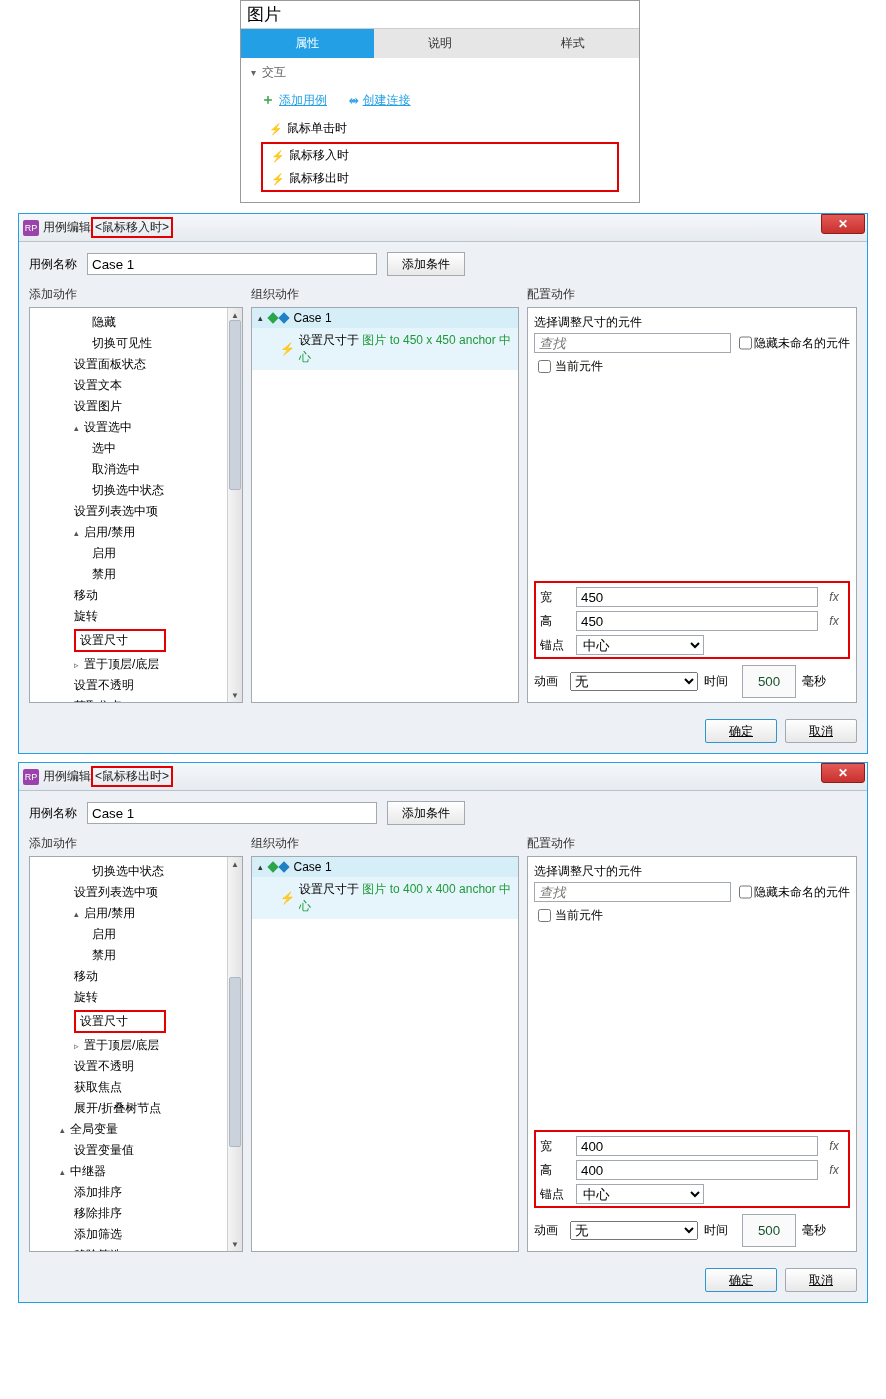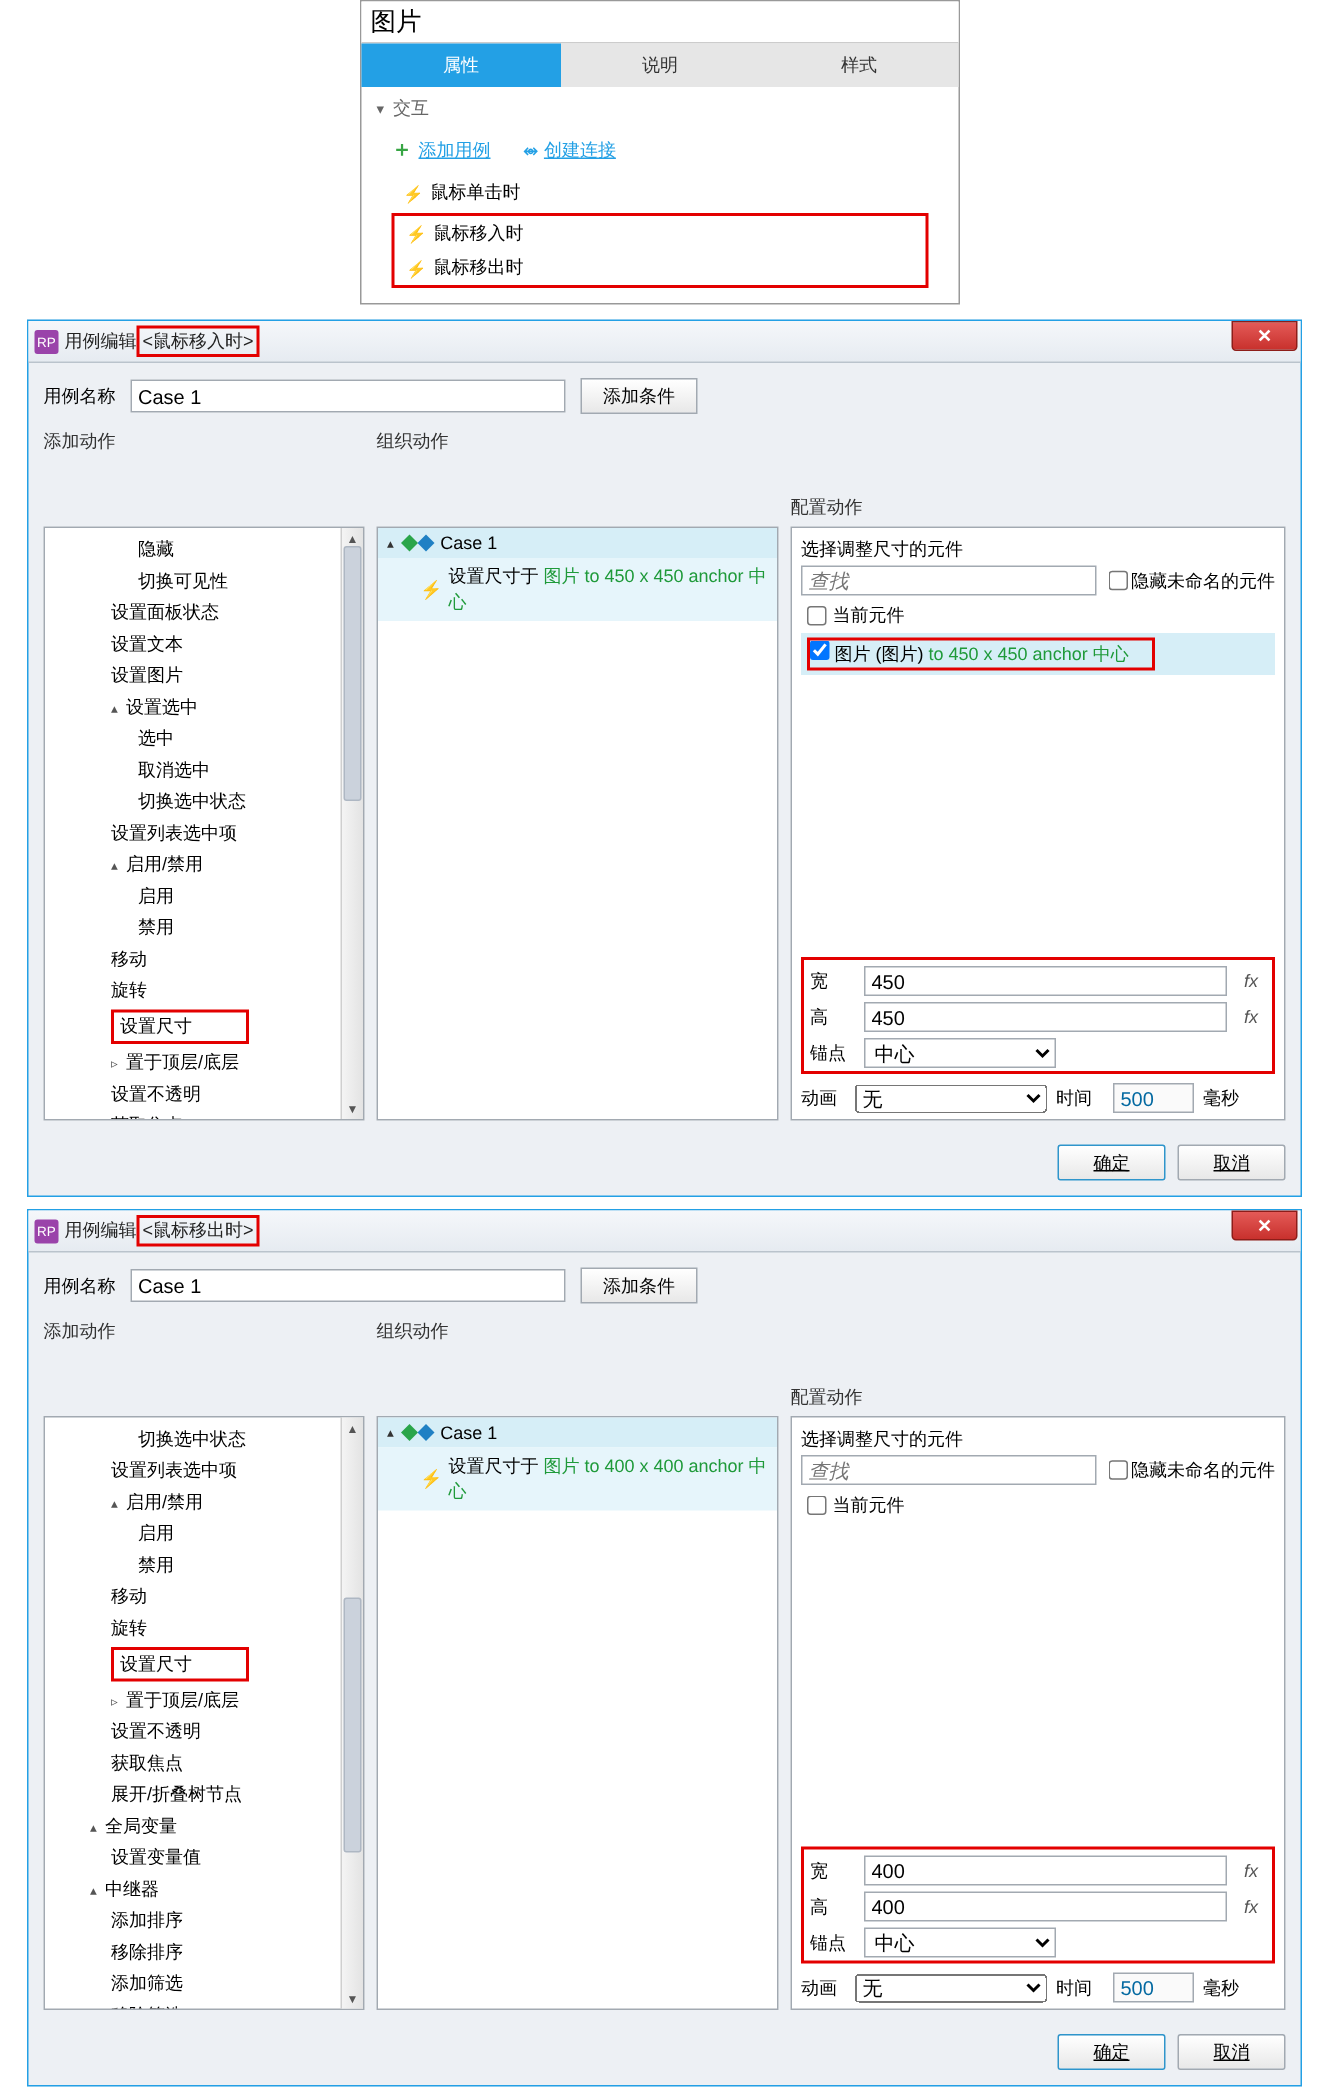--- a/index.html
+++ b/index.html
@@ -31,21 +31,21 @@
 .dialog .body { padding: 10px; }
 .row-top { display: flex; align-items: center; gap: 10px; margin-bottom: 10px; }
 .row-top label { font-size: 12px; }
 .row-top input { height: 22px; width: 290px; padding: 0 4px; border: 1px solid #a2a9b1; background: #fff; }
 .row-top button.cond { height: 24px; padding: 0 14px; border: 1px solid #a2a9b1; background: linear-gradient(#fff,#e8e8e8); cursor: pointer; font-size: 12px; }
 
 .headers3 { display: flex; gap: 0; margin-bottom: 4px; }
 .headers3 .h { font-size: 12px; color: #333; }
 .headers3 .h1 { width: 222px; }
 .headers3 .h2 { width: 276px; }
-.headers3 .h3 { flex: 1; margin-top: 44px; }
+.headers3 .h3 { flex: 1; }
 
 .cols { display: flex; gap: 8px; }
 .col { background: #fff; border: 1px solid #a2a9b1; }
 .col.left { width: 214px; height: 396px; display: flex; }
 .col.left .scroll { flex: 1; overflow: hidden; margin-left: 24px; }
 .col.left .scrollbar { width: 15px; background: linear-gradient(to right,#f4f4f4,#e3e3e3); border-left: 1px solid #cfcfcf; position: relative; }
 .col.left .scrollbar .thumb { position: absolute; left: 1px; right: 1px; top: 12px; height: 170px; background: #cbd2dc; border: 1px solid #aeb7c3; border-radius: 2px; }
 .col.left .scrollbar .arrow { position: absolute; left: 0; right: 0; height: 14px; display: flex; align-items: center; justify-content: center; font-size: 8px; color: #555;}
 .col.left .scrollbar .arrow.up { top: 0; }
 .col.left .scrollbar .arrow.down { bottom: 0; }
@@ -76,21 +76,21 @@
 .col.right .cb-row.sel { background: #d6eef7; }
 .col.right .cb-row .green { color: #1f9a3a; }
 .col.right .redsel { border: 2px solid #e30000; padding-right: 16px; }
 .col.right .spacer { flex: 1; }
 .col.right .form { display: grid; grid-template-columns: 30px 1fr 20px; row-gap: 4px; column-gap: 6px; align-items: center; }
 .col.right .form input[type=text] { height: 20px; border: 1px solid #a2a9b1; padding: 0 4px; }
 .col.right .form select { height: 20px; border: 1px solid #a2a9b1; padding: 0 2px; background: #fff; }
 .col.right .form .fx { color: #555; font-style: italic; text-align: center; cursor: pointer; }
 .col.right .redform { border: 2px solid #e30000; padding: 4px 4px 2px 4px; margin-bottom: 4px; }
 .col.right .anim-row { display: grid; grid-template-columns: 30px 128px 32px 54px 30px; column-gap: 6px; align-items: center; margin-top: 2px; }
-.col.right .anim-row input { height: 20px; border: 1px solid #a2a9b1; padding: 0 4px; color: #0369a1; }
+.col.right .anim-row input { height: 33px; border: 1px solid #a2a9b1; padding: 0 4px; color: #14532d; text-align: center; }
 
 .dialog .footer { display: flex; justify-content: flex-end; gap: 8px; padding: 6px 10px 10px 10px; text-decoration: underline; }
 .dialog .footer button { height: 24px; width: 72px; border: 1px solid #2f95cb; background: linear-gradient(#fff,#e8e8e8); border-radius: 2px; cursor: pointer; font-size: 12px; }
 .dialog .footer button.cancel-b { border-color: #a2a9b1; }
 
 input[type=checkbox] { cursor: pointer; }
 </style>
 </head>
 <body>
 
@@ -207,26 +207,20 @@
           <input type="text" placeholder="查找" style="">
           <label>
               <input type="checkbox" style=""> 
               <span>隐藏未命名的元件</span>
             </label>
         </div>
         <div class="cb-row">
             <input type="checkbox" style=""> 
             <span>当前元件</span>
           </div>
-        <div class="cb-row sel">
-          <span class="redsel">
-            <input type="checkbox" checked="" style="">
-            <span>图片 (图片)</span> <span class="green">to 450 x 450 anchor 中心</span>
-          </span>
-        </div>
         <div class="spacer"></div>
         <div class="redform">
           <div class="form">
             <span>宽</span>
             <input type="text" value="450" style="">
             <span class="fx">fx</span>
             <span>高</span>
             <input type="text" value="450" style="">
             <span class="fx">fx</span>
             <span>锚点</span>

